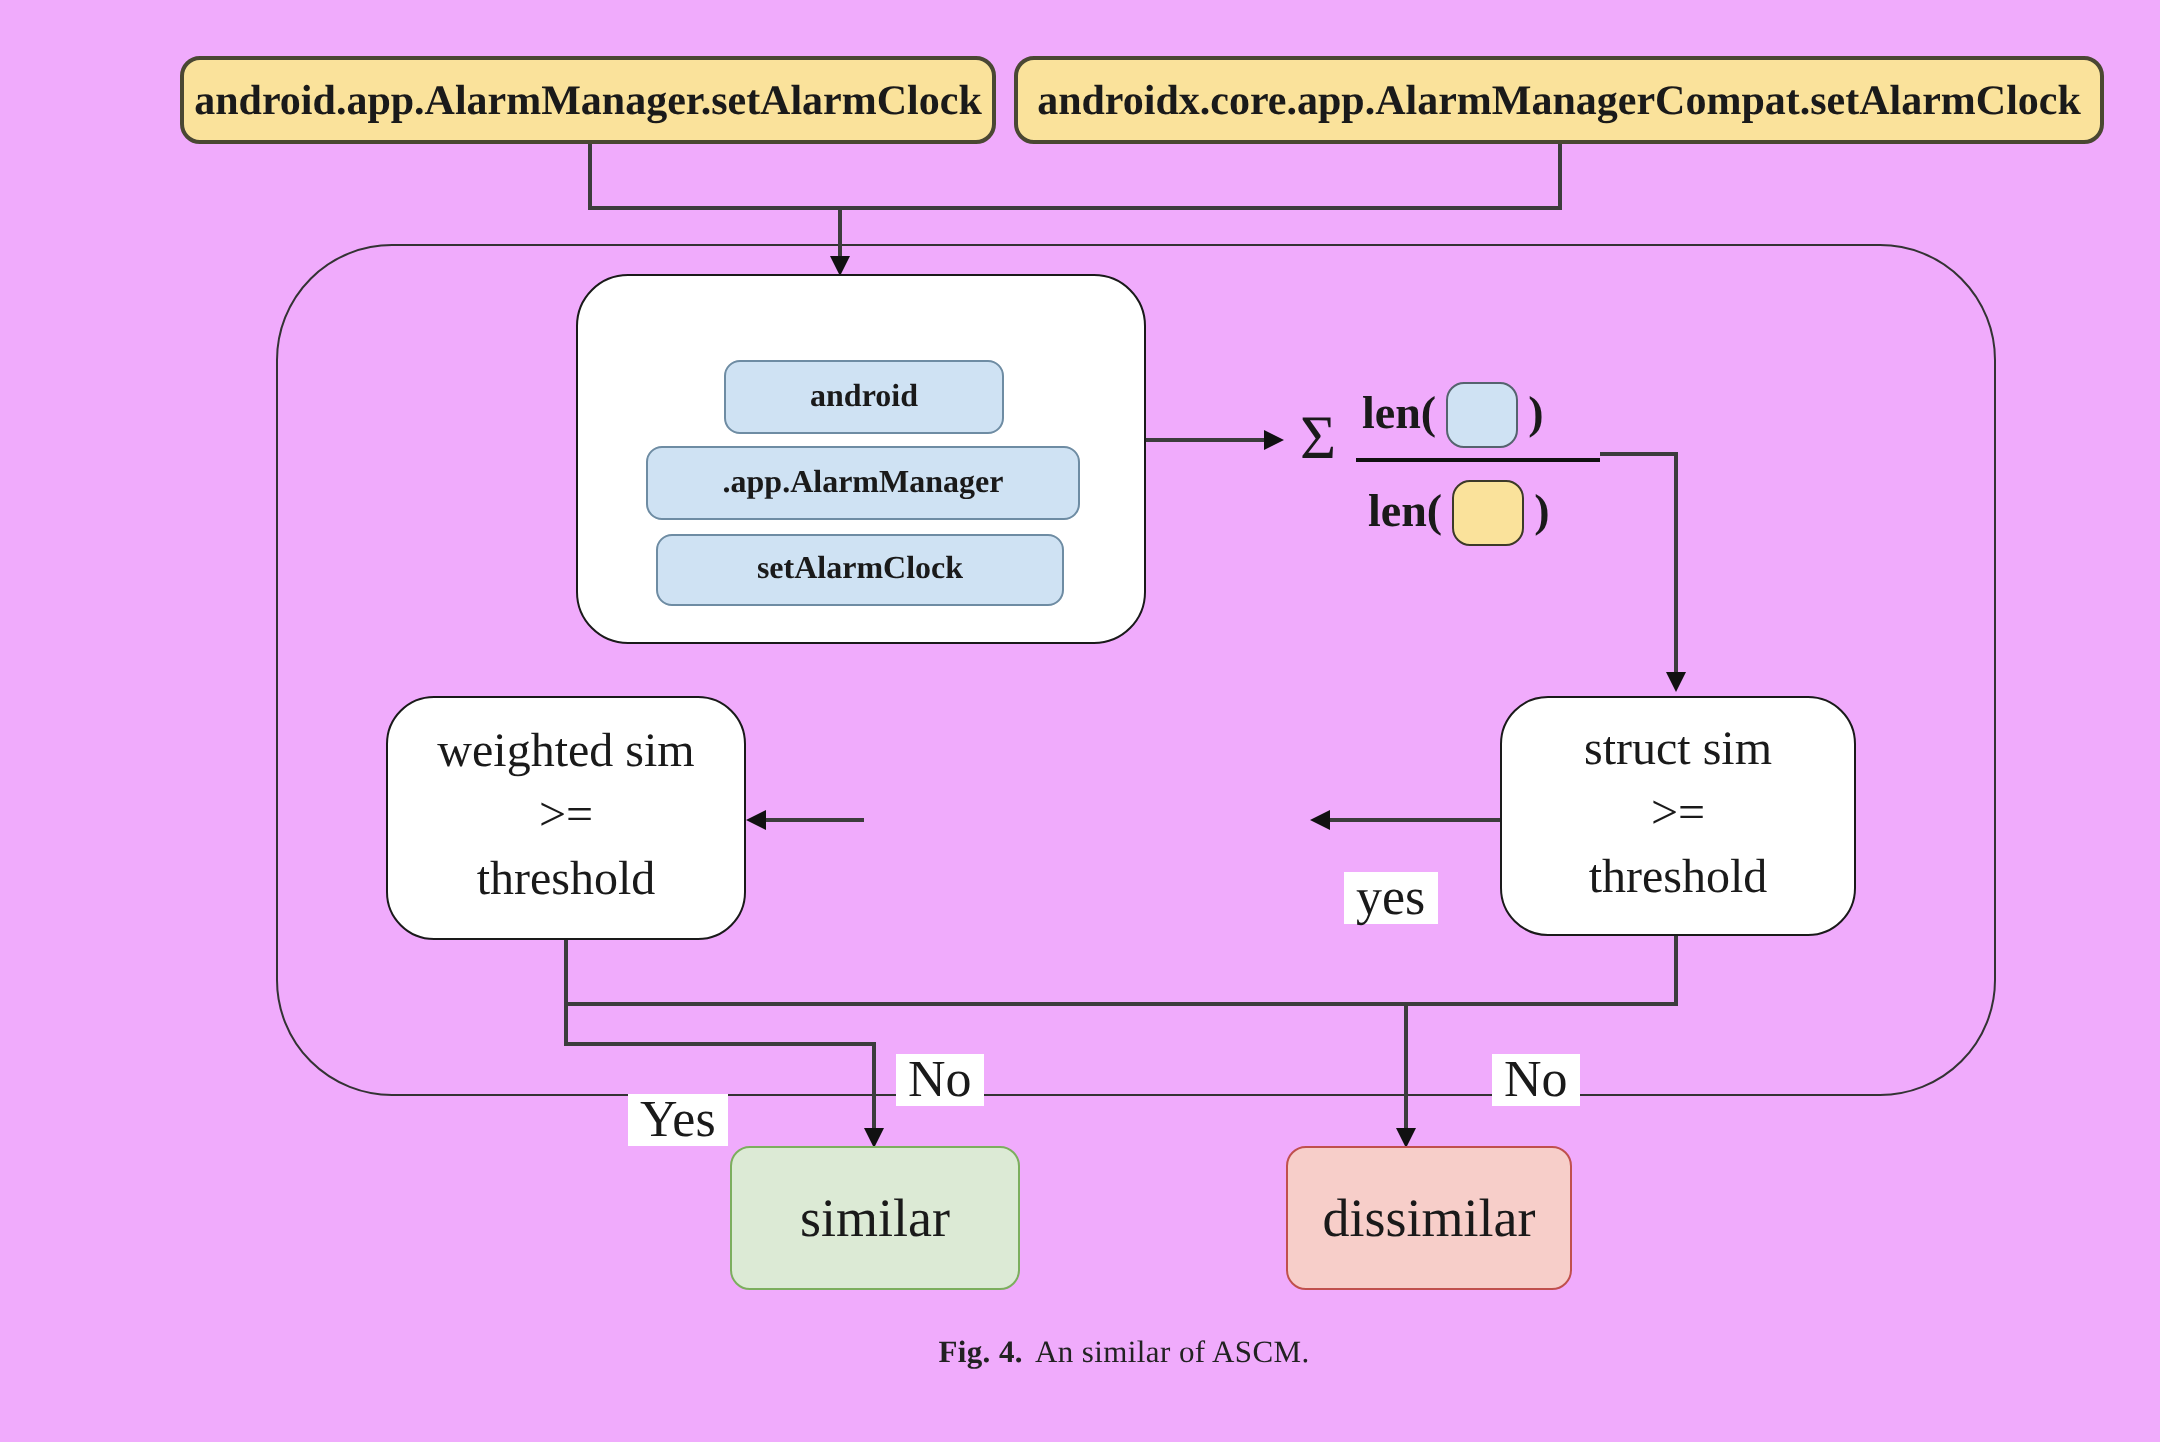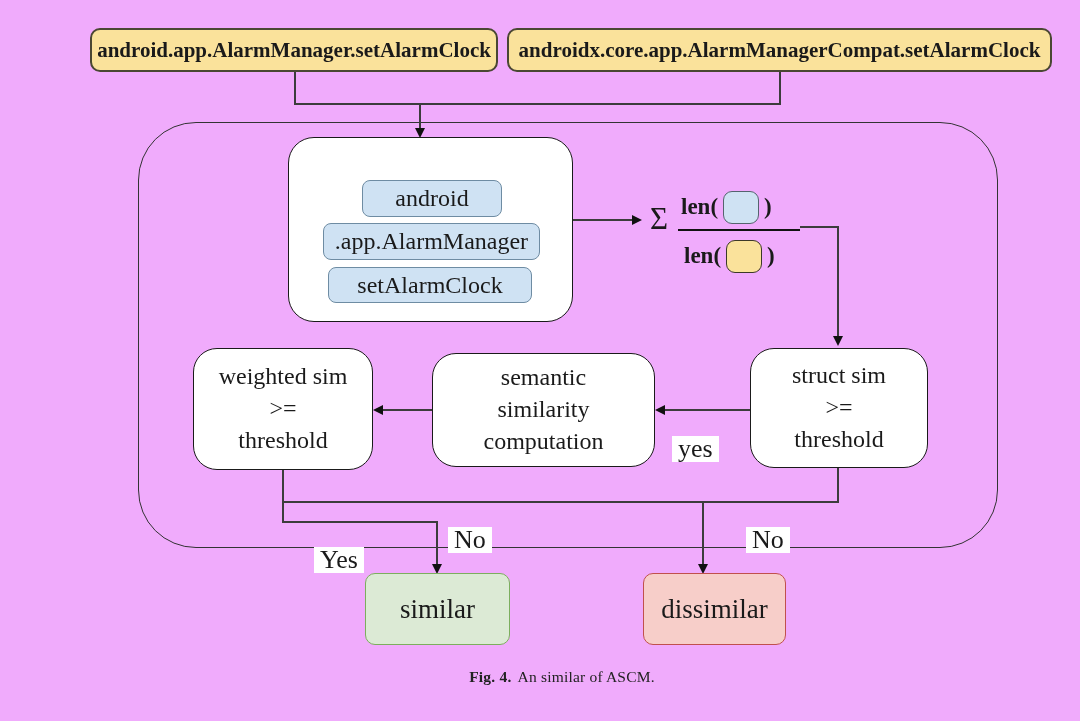--- a/index.html
+++ b/index.html
@@ -24,21 +24,21 @@
   .whitebox{
     background:#fff;border:1.6px solid #1a1a1a;border-radius:24px;
     display:flex;align-items:center;justify-content:center;text-align:center;
     white-space:pre-line;font-size:24px;line-height:1.32;z-index:3;
   }
   .ccbox{background:#fff;border:1.6px solid #1a1a1a;border-radius:26px;z-index:2;}
   .cc-title{font-weight:bold;font-size:26px;text-align:center;}
   .bluebox{
     background:var(--blue-fill,#CFE2F3);border:1.6px solid var(--blue-border,#6E8CA3);
     border-radius:8px;display:flex;align-items:center;justify-content:center;
-    font-weight:normal;font-size:24px;z-index:3;
+    font-weight:bold;font-size:16px;z-index:3;
   }
   .formula-row{display:flex;align-items:center;gap:5px;font-weight:bold;font-size:23px;z-index:3;}
   .sq{width:36px;height:33px;border-radius:9px;box-sizing:border-box;}
   .sq-blue{background:var(--blue-fill,#CFE2F3);border:1.6px solid #55636e;}
   .sq-yellow{background:var(--yellow-fill,#FAE29B);border:1.6px solid #3c3928;}
   .sigma{font-size:31px;z-index:3;}
   .edge-label{
     position:absolute;background:#ffffff;padding:0 6px;font-size:26px;line-height:1;
     z-index:4;
     margin-top:39px;
@@ -93,23 +93,20 @@
     <span>)</span>
   </div>
 
   <div class="line" style="left:800px;top:226px;width:39px;height:2px;"></div>
   <div class="line" style="left:837px;top:226px;width:2px;height:111px;"></div>
   <div class="arr arr-down" style="left:832.5px;top:336px;"></div>
 
   <div class="abs whitebox" style="left:750px;top:348px;width:178px;height:120px;">struct sim
 &gt;=
 threshold</div>
-  <div class="abs whitebox" style="left:432px;top:353px;width:223px;height:114px;">semantic
-similarity
-computation</div>
   <div class="abs whitebox" style="left:193px;top:348px;width:180px;height:122px;">weighted sim
 &gt;=
 threshold</div>
 
   <div class="line" style="left:664px;top:409px;width:86px;height:2px;"></div>
   <div class="arr arr-left" style="left:655px;top:404.5px;"></div>
   <div class="edge-label" style="left:672px;top:397px;">yes</div>
 
   <div class="line" style="left:382px;top:409px;width:50px;height:2px;"></div>
   <div class="arr arr-left" style="left:373px;top:404.5px;"></div>

